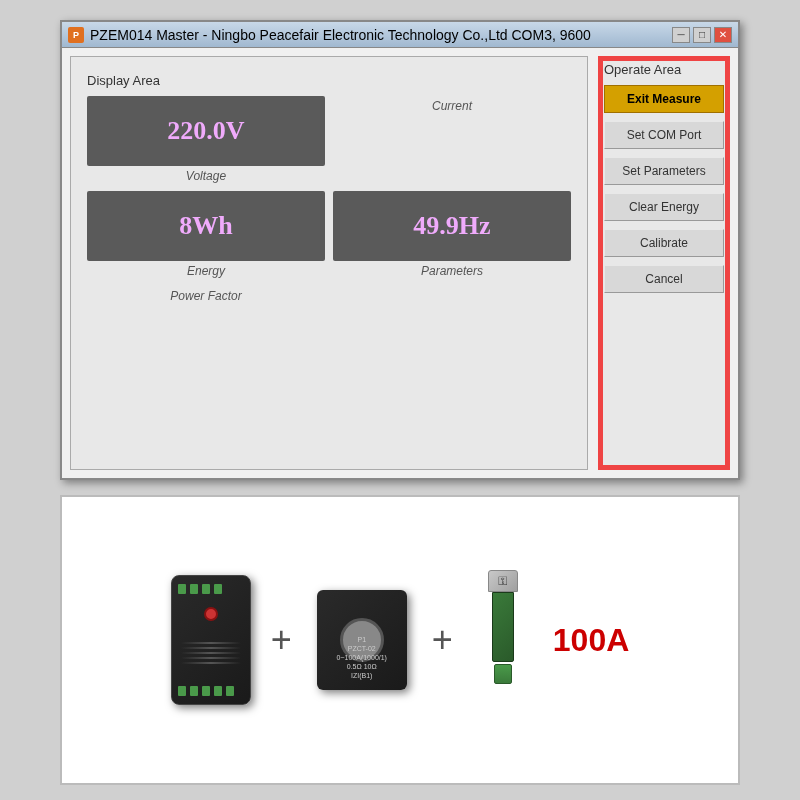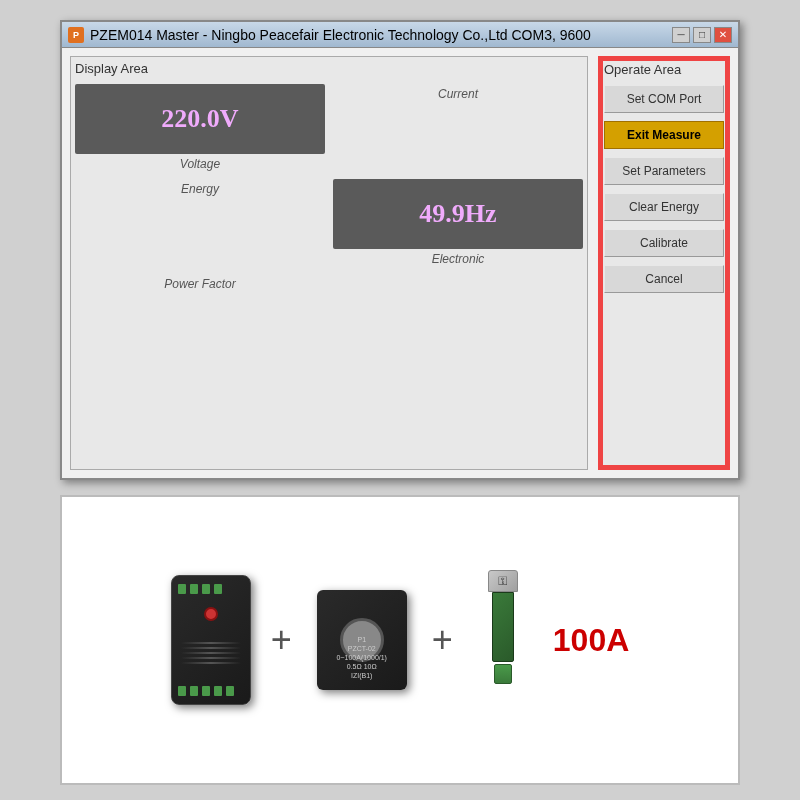--- a/index.html
+++ b/index.html
@@ -81,21 +81,21 @@
       display: flex;
       gap: 10px;
       height: calc(100% - 26px);
     }
 
     
     .display-area {
       flex: 1;
       border: 1px solid #aaa;
       background: #e8e8e8;
-      padding: 4px;
+      padding: 16px;
     }
 
     .display-area-title {
       font-size: 13px;
       color: #333;
       margin-bottom: 8px;
       font-weight: normal;
     }
 
     .metrics-grid {
@@ -384,40 +384,43 @@
       <div class="metric-cell">
       <div class="metric-box">
         <span class="metric-value">220.0V</span>
       </div>
       <span class="metric-label">Voltage</span>
     </div>
           <div class="metric-cell">
       <span class="metric-label">Current</span>
     </div>
           <div class="metric-cell">
+      <div class="metric-box">
+        <span class="metric-value">8Wh</span>
+      </div>
       <span class="metric-label">Energy</span>
     </div>
           <div class="metric-cell">
       <div class="metric-box">
         <span class="metric-value">49.9Hz</span>
       </div>
-      <span class="metric-label">Electronic</span>
+      <span class="metric-label">Parameters</span>
     </div>
           <div class="metric-cell">
       <span class="metric-label">Power Factor</span>
     </div>
         </div>
     </div>
 
     <div class="operate-area">
       <div class="operate-area-title">Operate Area</div>
       <div class="op-buttons" id="op-buttons">
 
-      <button class="op-btn">Set COM Port</button>
-          <button class="op-btn op-btn-active">Exit Measure</button>
+      <button class="op-btn op-btn-active">Exit Measure</button>
+          <button class="op-btn">Set COM Port</button>
           <button class="op-btn">Set Parameters</button>
           <button class="op-btn">Clear Energy</button>
           <button class="op-btn">Calibrate</button>
           <button class="op-btn">Cancel</button>
         </div>
     </div>
 
   </div>
 </div>
 

